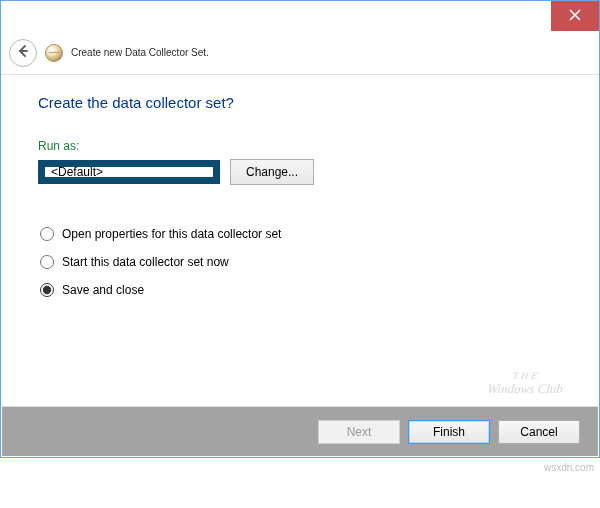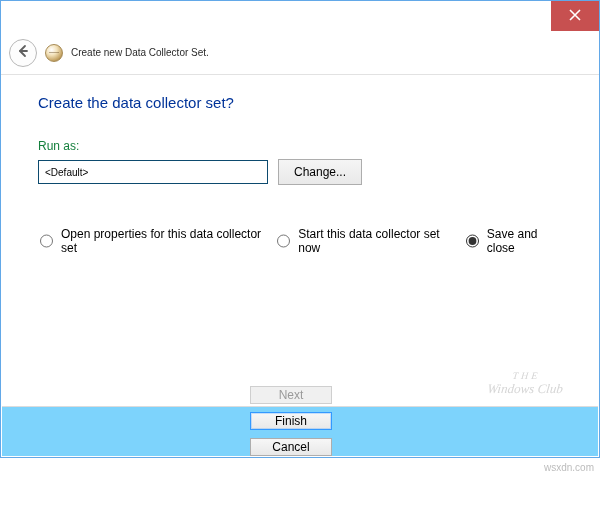--- a/index.html
+++ b/index.html
@@ -85,42 +85,42 @@
     color: #15803d;
     margin-bottom: 6px;
   }
   .runas-row {
     display: flex;
     align-items: center;
     gap: 10px;
     margin-bottom: 42px;
   }
   .runas-input {
-    width: 230px;
+    width: 182px;
     height: 24px;
-    border: 1px solid #0c4a6e;
+    border: 7px solid #0c4a6e;
     padding: 2px 6px;
     font-family: inherit;
-    font-size: 10px;
+    font-size: 12px;
     color: #000;
     background: #fff;
   }
   .change-btn {
     height: 26px;
     min-width: 84px;
     border: 1px solid #adadad;
     background: linear-gradient(#f5f5f5, #e9e9e9);
     font-family: Liberation Sans, sans-serif;
     font-size: 12px;
     padding: 0 12px;
     cursor: pointer;
   }
   .radio-group {
     display: flex;
-    flex-direction: row;
+    flex-direction: column;
     gap: 14px;
     margin-left: 2px;
   }
   .radio-item {
     display: flex;
     align-items: center;
     gap: 8px;
     cursor: pointer;
     font-size: 12px;
   }
@@ -141,28 +141,27 @@
     font-style: italic;
     pointer-events: none;
     user-select: none;
     transform: skewX(-6deg);
   }
   .watermark .w1 { font-size: 10px; letter-spacing: 3px; }
   .footer {
     position: absolute;
     left: 1px; right: 1px; bottom: 1px;
     height: 50px;
-    background: #7dd3fc;
+    background: #a3a3a3;
     border-top: 1px solid #dcdcdc;
     display: flex;
     align-items: center;
     justify-content: flex-end;
     gap: 8px;
     padding-right: 18px;
-    flex-direction: column;
   }
   .footer button {
     min-width: 82px;
     height: 24px;
     font-family: inherit;
     font-size: 12px;
     border: 1px solid #adadad;
     background: linear-gradient(#f7f7f7, #e8e8e8);
     cursor: pointer;
   }

